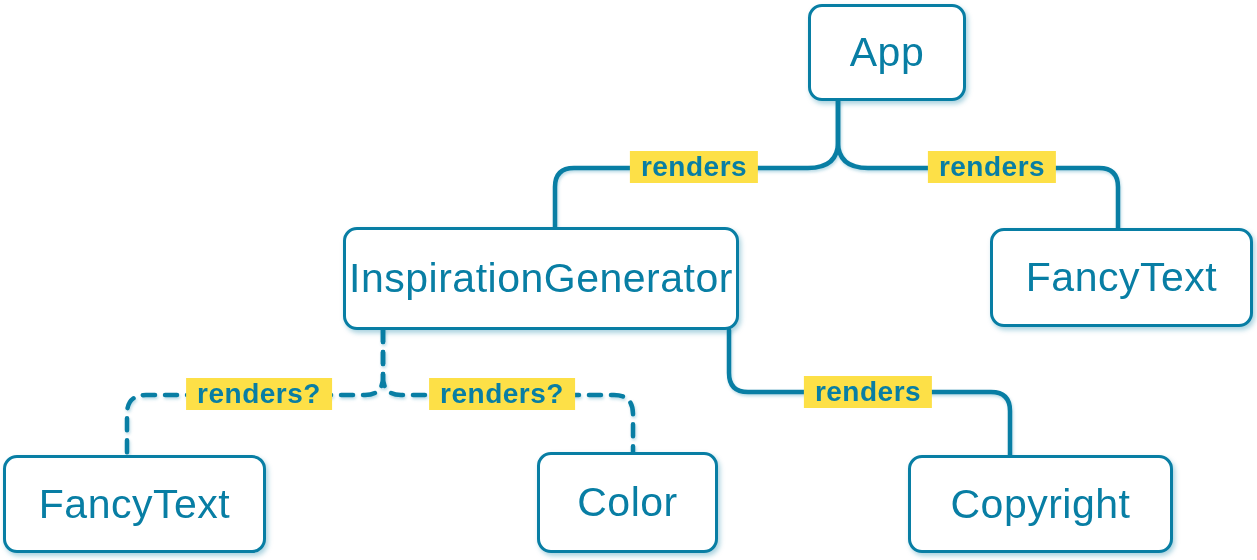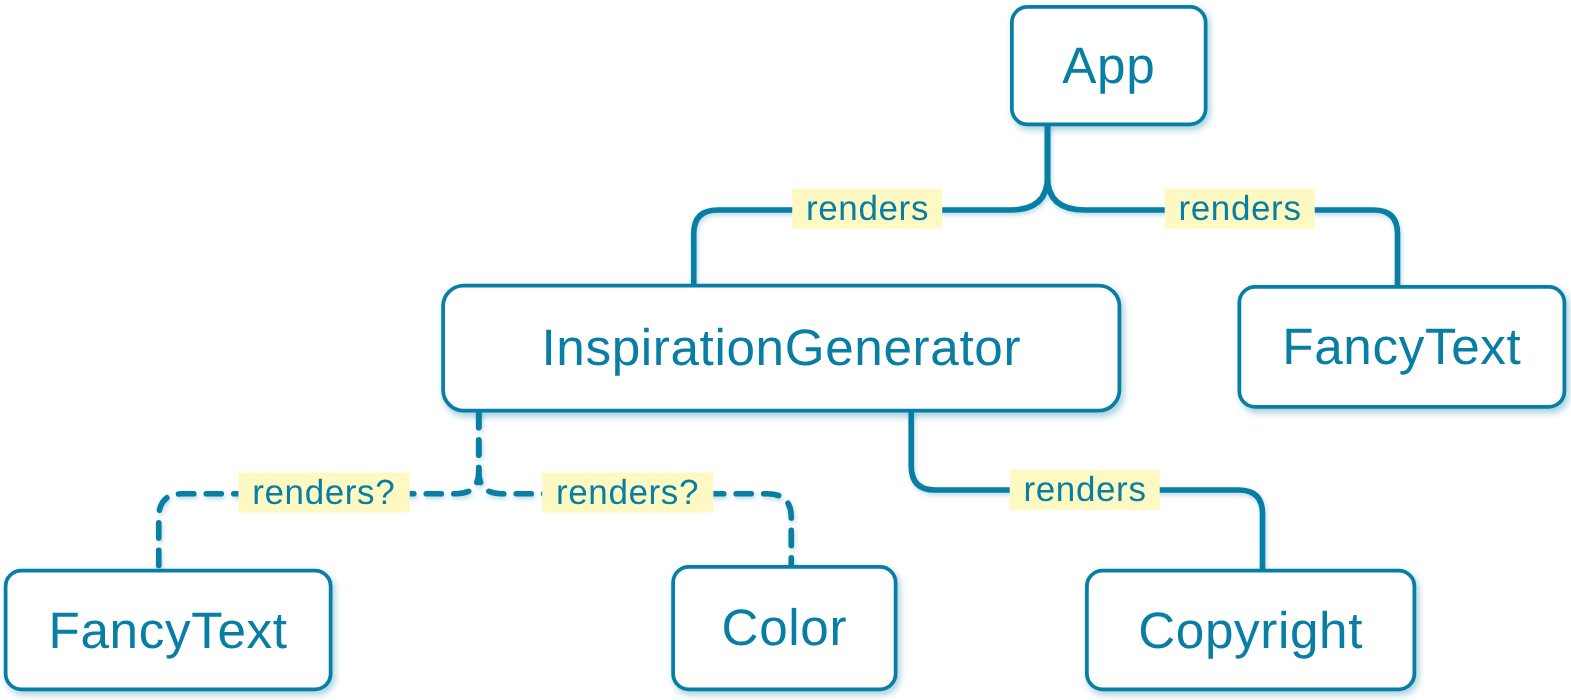--- a/index.html
+++ b/index.html
@@ -37,36 +37,36 @@
     align-items: center;
     justify-content: center;
     color: #087ea4;
     font-size: 41px;
     letter-spacing: 0.5px;
     white-space: nowrap;
   }
   .edge-label {
     position: absolute;
     transform: translate(-50%, -50%);
-    background: #fef9c3;
+    background: #fde047;
     color: #087ea4;
     font-size: 28px;
-    font-weight: 400;
+    font-weight: 700;
     letter-spacing: 0.5px;
     padding: 2px 11px;
     line-height: 1;
     white-space: nowrap;
   }
   
   .node-app        { left: 760px; top: 4px;   width: 158px; height: 97px; margin-left: 48px; }
-  .node-insp       { left: 353px; top: 227px; width: 544px; height: 103px; border-radius: 18px; }
+  .node-insp       { left: 343px; top: 227px; width: 396px; height: 103px; }
   .node-fancy-top  { left: 990px; top: 228px; width: 263px; height: 99px; }
   .node-fancy-bot  { left: 3px;   top: 455px; width: 263px; height: 98px; }
   .node-color      { left: 537px; top: 452px; width: 181px; height: 101px; }
-  .node-copyright  { left: 868px; top: 455px; width: 265px; height: 98px; }
+  .node-copyright  { left: 908px; top: 455px; width: 265px; height: 98px; }
   
   .lbl-app-insp       { left: 694px; top: 167px; }
   .lbl-app-fancy      { left: 992px; top: 167px; }
   .lbl-insp-fancy     { left: 259px; top: 394px; }
   .lbl-insp-color     { left: 502px; top: 394px; }
   .lbl-insp-copyright { left: 868px; top: 392px; }
 </style>
 </head>
 <body>
 

